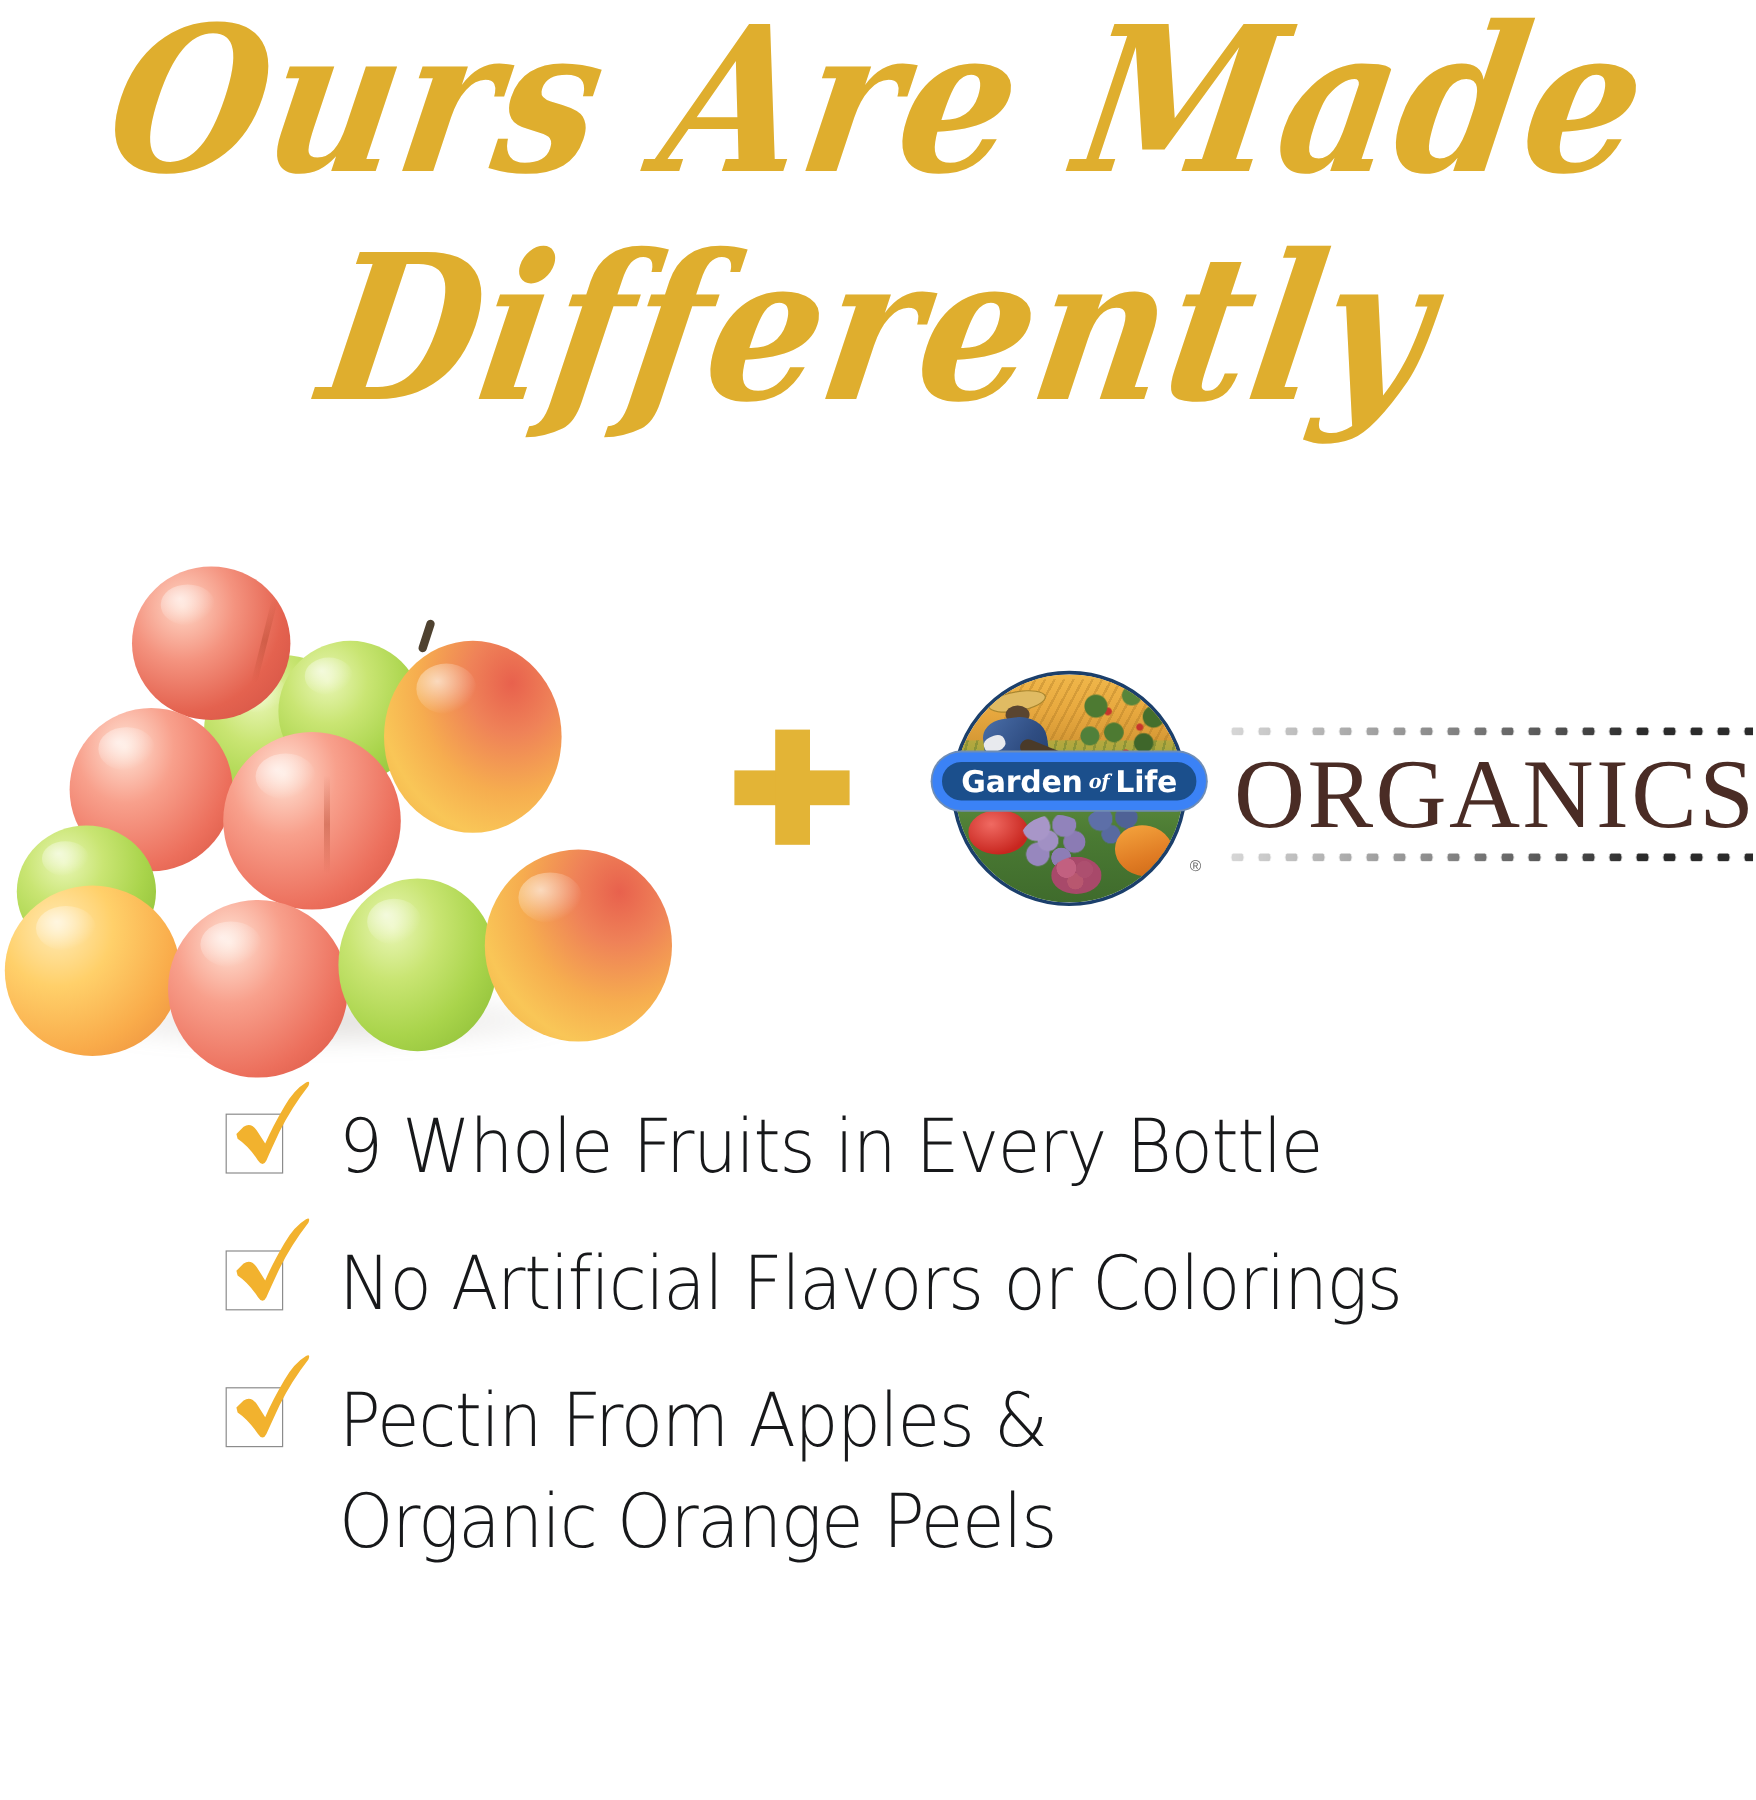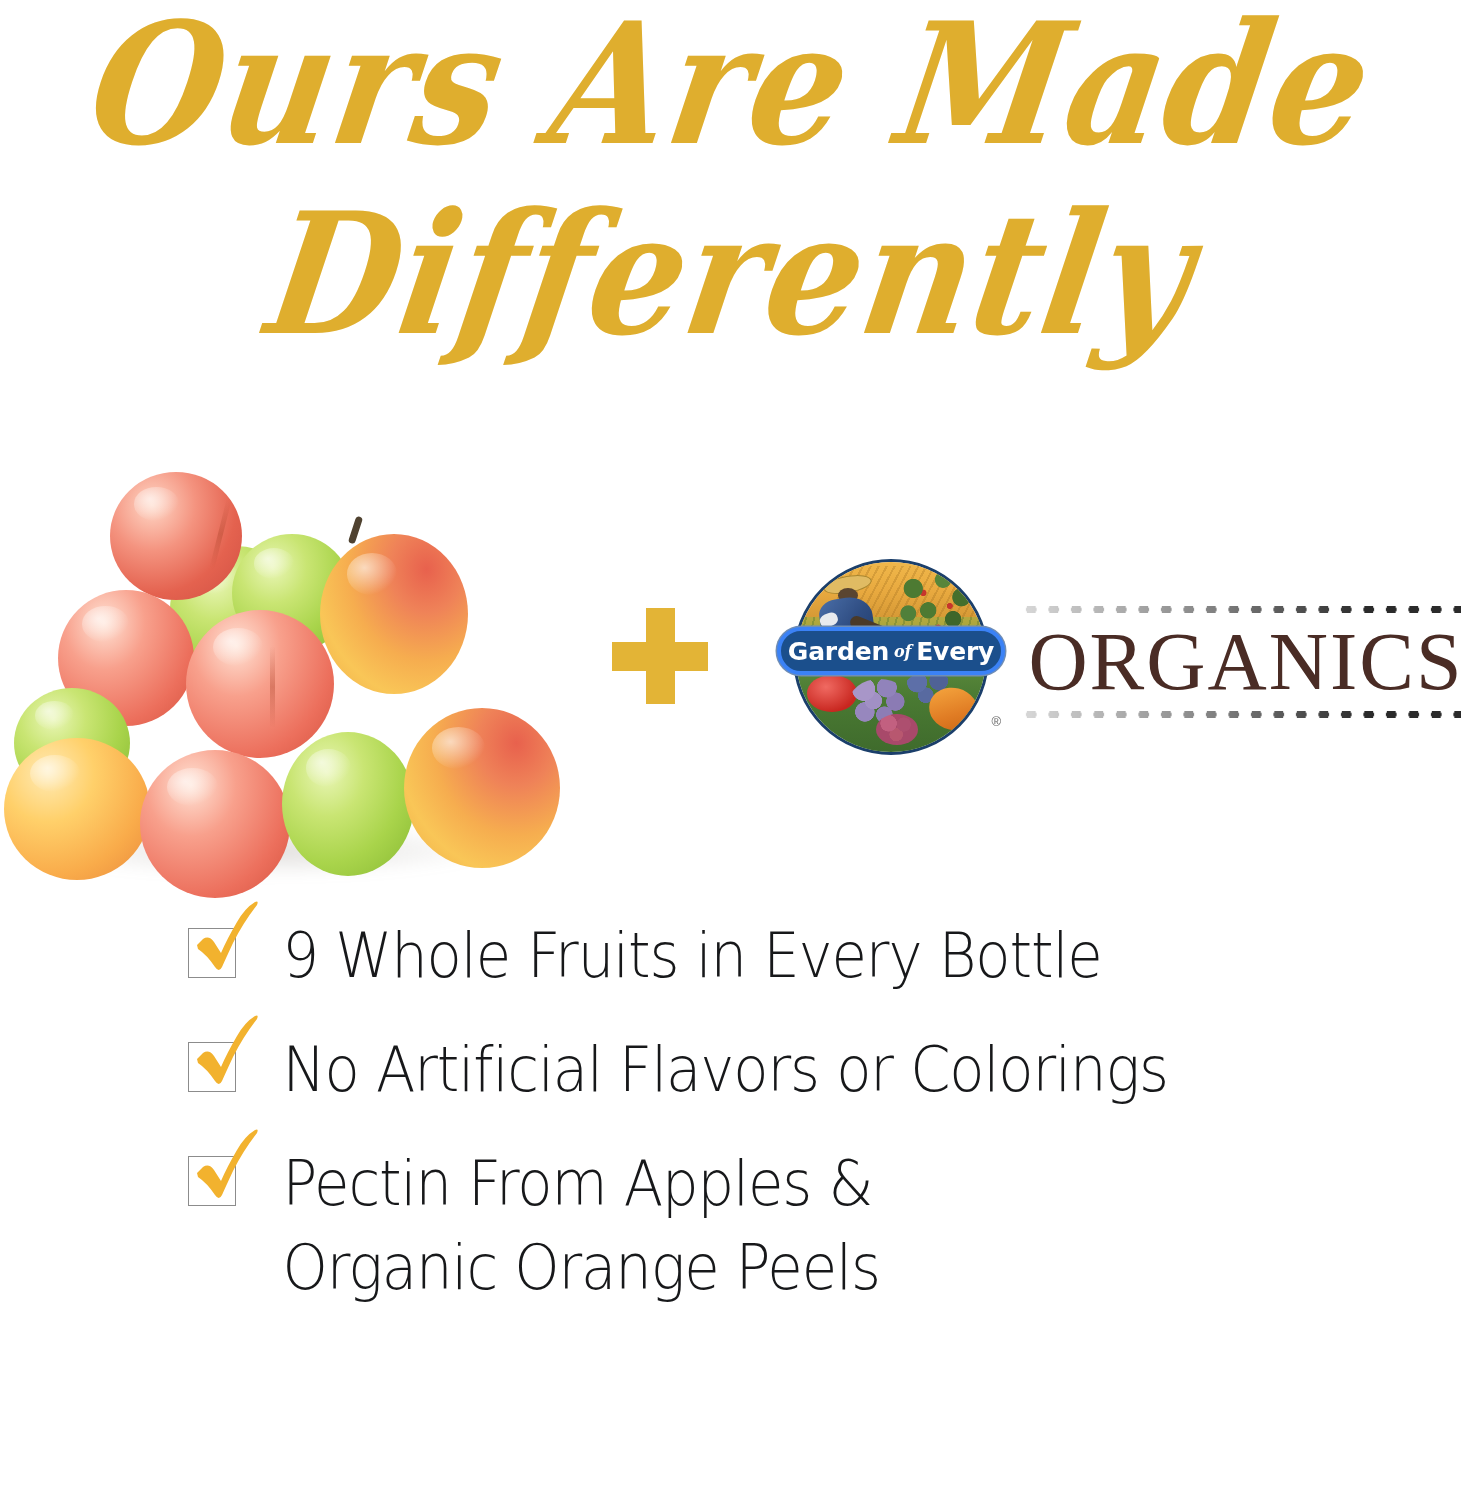--- a/index.html
+++ b/index.html
@@ -290,21 +290,21 @@
       #a8496a;
     border-radius: 44% 44% 56% 56% / 36% 36% 70% 70%;
   }
   .gol-banner {
     position: absolute;
     left: -16px;
     top: 68px;
     width: 228px;
     height: 48px;
     background: #1B4F8C;
-    border: 4px solid #3b82f6;
+    border: 8px solid #3b82f6;
     border-radius: 24px;
     box-sizing: border-box;
     box-shadow: 0 0 0 1.5px #6f8db5;
     display: flex;
     align-items: center;
     justify-content: center;
     color: #ffffff;
     font-family: "DejaVu Sans", sans-serif;
     font-weight: 700;
     font-size: 25px;
@@ -467,21 +467,21 @@
       <div class="veg veg-straw"></div>
       <div class="veg veg-grapes"></div>
       <div class="veg veg-blue"></div>
       <div class="veg veg-carrot"></div>
       <div class="veg veg-rasp"></div>
     </div>
   </div>
   <div class="gol-banner">
     <span>Garden</span>
     <span class="of">of</span>
-    <span>Every</span>
+    <span>Life</span>
   </div>
   <div class="gol-reg">®</div>
 </div>
 
 <div class="organics">
   <div class="organics-rule top"></div>
   <div class="organics-word">ORGANICS</div>
   <div class="organics-rule bottom"></div>
 </div>
 

